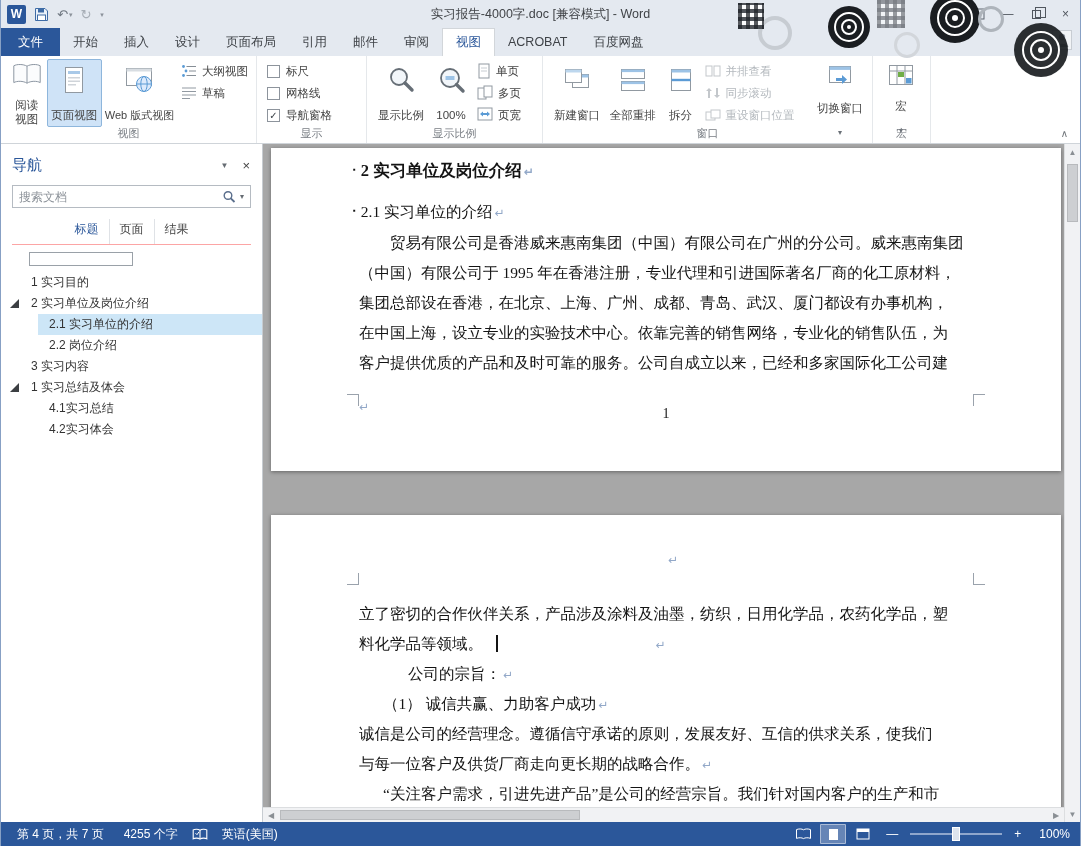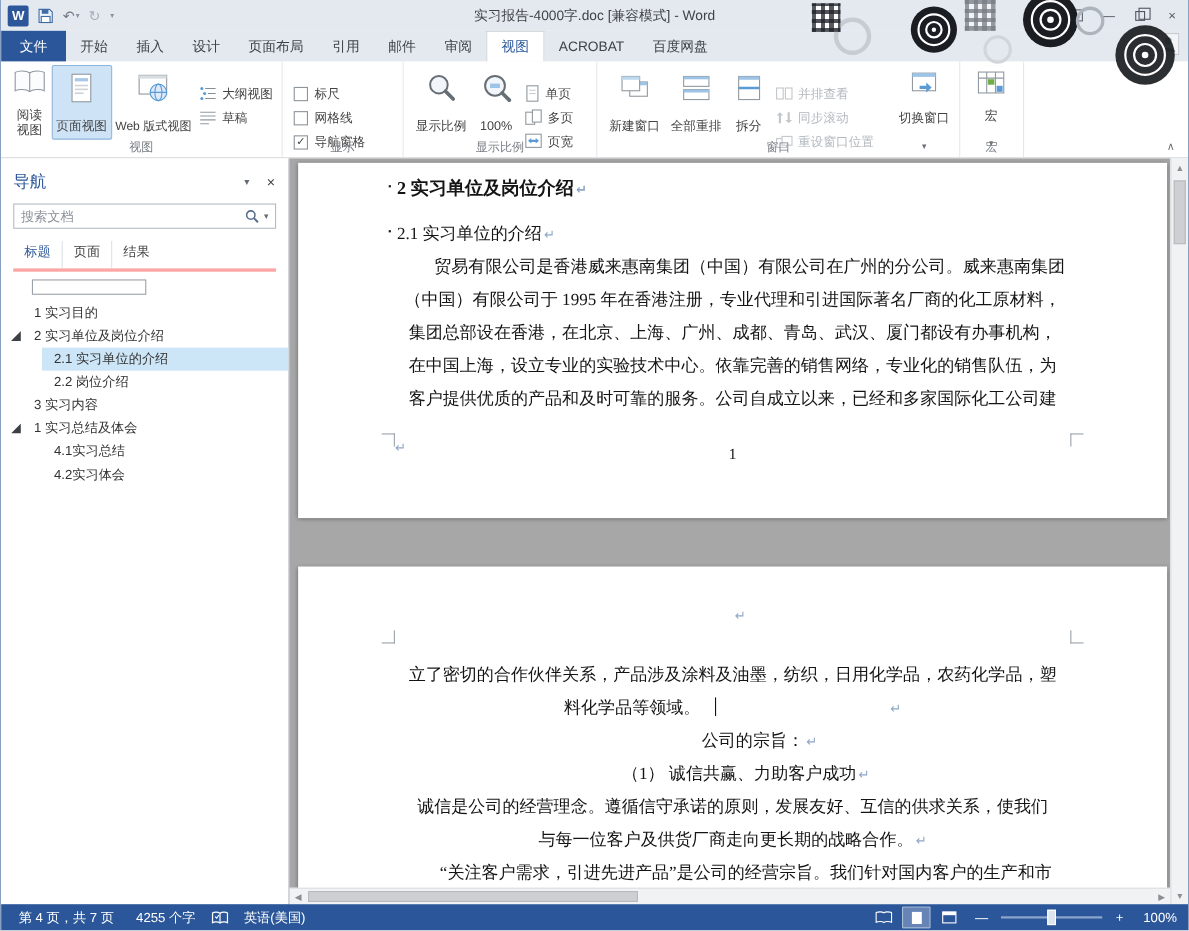--- a/index.html
+++ b/index.html
@@ -30,42 +30,42 @@
   
   .ribbon { position:absolute; top:56px; left:0; right:0; height:88px; background:#fff; border-bottom:1px solid #cfd4d9; display:flex; }
   .rgroup { position:relative; height:100%; padding:3px 4px 16px 6px; border-right:1px solid #e5e8eb; display:flex; align-items:flex-start; }
   .glabel { position:absolute; bottom:2px; left:0; right:0; text-align:center; font-size:11px; color:#797e84; }
   .bigbtn { height:68px; display:flex; flex-direction:column; align-items:center; padding-top:3px; border:1px solid transparent; border-radius:2px; color:#444;gap:12px; }
   .bigbtn .bicon { height:33px; display:flex; align-items:center; justify-content:center; }
   .bigbtn .blabel { font-size:11.5px; line-height:14px; text-align:center; white-space:nowrap; }
   .bigbtn .blabel.wrap { white-space:normal; width:34px; }
   .bigbtn .ddown { font-size:8px; color:#6a7077; margin-top:1px; }
   .bigbtn.selected { background:#cfe3f7; border-color:#8eb6dc; }
-  .vcol { display:flex; flex-direction:column; margin-top:15px; }
+  .vcol { display:flex; flex-direction:column; margin-top:1px; }
   .smallbtn { display:flex; align-items:center; gap:5px; height:22px; font-size:11.5px; color:#444; padding:0 4px; white-space:nowrap; }
   .smallbtn.disabled { color:#b4b9be; }
   .cbrow { display:flex; align-items:center; gap:6px; height:22px; font-size:11.5px; color:#444; }
   .cb { width:13px; height:13px; border:1px solid #8d949c; background:#fff; font-size:10px; line-height:11px; text-align:center; color:#3c4248; }
   .ribbon-collapse { position:absolute; right:12px; bottom:4px; font-size:10px; color:#6e7378; }
 
   
   .main { position:absolute; top:144px; left:0; right:0; bottom:24px; display:flex; }
 
   
   .navpane { width:262px; background:#fff; border-right:1px solid #c7ccd1; position:relative; flex:none; }
   .nav-header { display:flex; align-items:center; padding:12px 12px 0 11px; }
   .nav-title { font-size:15px; color:#2b579a; }
   .nav-hbtns { margin-left:auto; display:flex; align-items:center; gap:14px; }
   .nav-dd { font-size:8px; color:#666c73; }
   .nav-x { font-size:13px; color:#444; }
   .nav-search { margin:10px 11px 0; height:23px; border:1px solid #b5bbc2; background:#fff; display:flex; align-items:center; }
   .nav-search input { flex:1; border:none; outline:none; font-size:12px; padding:0 6px; color:#333; background:transparent; font-family:inherit; }
   .nav-search input::placeholder { color:#8c9299; }
   .search-ctl { display:flex; align-items:center; gap:4px; padding:0 6px; }
-  .nav-tabs { display:flex; margin:11px 11px 0; border-bottom:3px solid #fca5a5; }
+  .nav-tabs { display:flex; margin:11px 11px 0; border-bottom:1px solid #fca5a5;justify-content:center; }
   .ntab { font-size:12px; color:#444; padding:2px 10px 6px; }
   .ntab + .ntab { border-left:1px solid #dfe2e6; }
   .ntab.active { color:#2b579a; }
   .tree { margin-top:7px; }
   .tbox { width:104px; height:14px; border:1px solid #9aa1a8; margin:4px 0 6px 28px; }
   .trow { position:relative; height:21px; display:flex; align-items:center; font-size:12px; color:#333; }
   .trow .tri { position:absolute; left:9px; top:6px; line-height:0; }
   .trow .tlabel { white-space:nowrap; }
   .lvl1 .tlabel { padding-left:30px; }
   .lvl2 .tlabel { padding-left:48px; }
@@ -77,21 +77,21 @@
   .page1 { top:4px; height:323px; }
   .page2 { top:371px; height:330px; }
   .docfont { font-family:"Liberation Serif","DejaVu Serif",serif; color:#141414; }
   .doc-heading { position:absolute; left:82px; white-space:nowrap; }
   .h1 { top:12px; font-size:16.5px; font-weight:bold; }
   .h2 { top:54px; font-size:15.5px; font-weight:normal; }
   .hbullet { font-size:8px; vertical-align:4px; margin-right:5px; font-family:"Liberation Sans",sans-serif; }
   .doc-body { position:absolute; left:88px; right:88px; }
   .p1body { top:80px; }
   .p2body { top:84px; }
-  .dline { height:30px; line-height:30px; font-size:15.5px; white-space:nowrap;text-align:center; }
+  .dline { height:30px; line-height:30px; font-size:15.5px; white-space:nowrap; }
   .first { text-indent:31px; }
   .ind24 { padding-left:24px; }
   .ind48 { padding-left:49px; }
   .pmark { color:#92a8c8; font-size:12px; margin-left:2px; font-family:"DejaVu Sans",sans-serif; }
   .pm-far { margin-left:158px; }
   .caret { display:inline-block; width:1.5px; height:17px; background:#141414; vertical-align:-3px; margin-left:13px; }
   .cmark { position:absolute; width:12px; height:12px; }
   .cm-bl { left:76px; top:246px; border-right:1px solid #9aa2ac; border-top:1px solid #9aa2ac; }
   .cm-br { right:76px; top:246px; border-left:1px solid #9aa2ac; border-top:1px solid #9aa2ac; }
   .cm-tl { left:76px; top:58px; border-right:1px solid #9aa2ac; border-bottom:1px solid #9aa2ac; }

